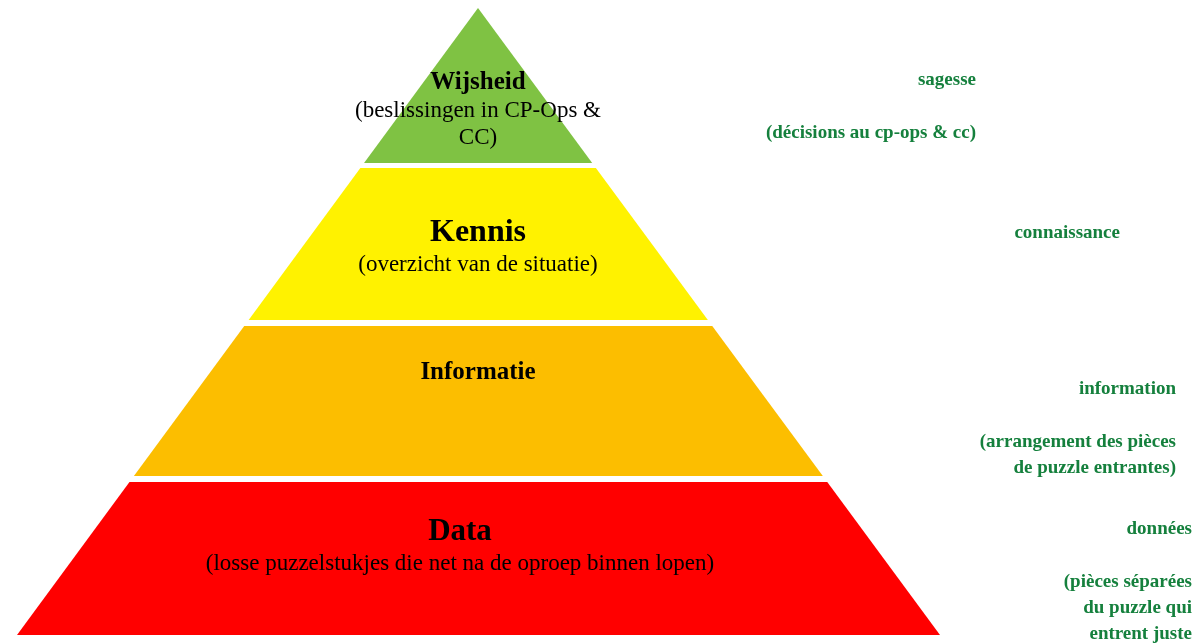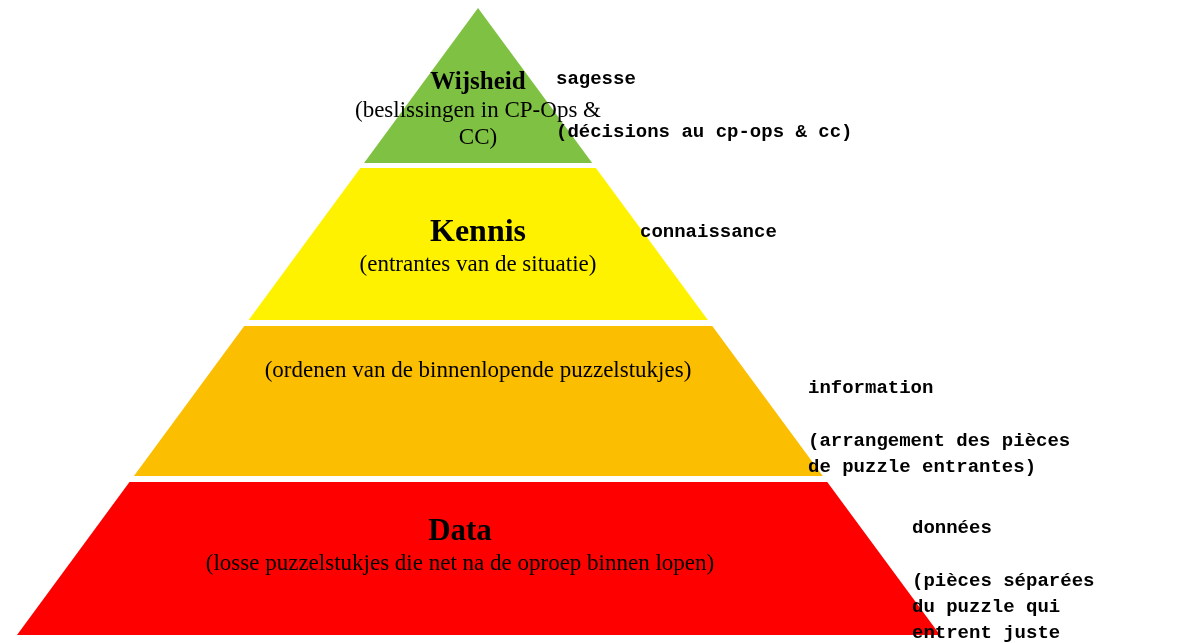--- a/index.html
+++ b/index.html
@@ -70,23 +70,23 @@
     left: 110px;
     top: 512px;
     width: 700px;
     font-size: 23px;
   }
   #label-data .tier-title { font-size: 31px; }
 
   
   .annotation {
     position: absolute;
-    text-align: left;
-    color: #000000;
-    font-family: Liberation Mono, monospace;
+    text-align: right;
+    color: #15803d;
+    font-family: Liberation Serif, serif;
     font-weight: bold;
     font-size: 19px;
     line-height: 1.38;
     white-space: pre-line;
     pointer-events: none;
   }
   .ann-title { display: block; }
   .ann-body { display: block; }
 
   #ann-sagesse {
@@ -129,25 +129,25 @@
     </g>
   </svg>
 
   <div class="tier-label" id="label-wijsheid">
     <span class="tier-title">Wijsheid</span>
     <span class="tier-sub">(beslissingen in CP-Ops &amp; CC)</span>
   </div>
 
   <div class="tier-label" id="label-kennis">
     <span class="tier-title">Kennis</span>
-    <span class="tier-sub">(entrantes van de situatie)</span>
+    <span class="tier-sub">(overzicht van de situatie)</span>
   </div>
 
   <div class="tier-label" id="label-informatie">
-    <span class="tier-sub">(ordenen van de binnenlopende puzzelstukjes)</span>
+    <span class="tier-title">Informatie</span>
   </div>
 
   <div class="tier-label" id="label-data">
     <span class="tier-title">Data</span>
     <span class="tier-sub">(losse puzzelstukjes die net na de oproep binnen lopen)</span>
   </div>
 
   <div class="annotation" id="ann-sagesse">
     <span class="ann-title">sagesse</span>
     <span class="ann-body">(décisions au cp-ops &amp; cc)</span>

